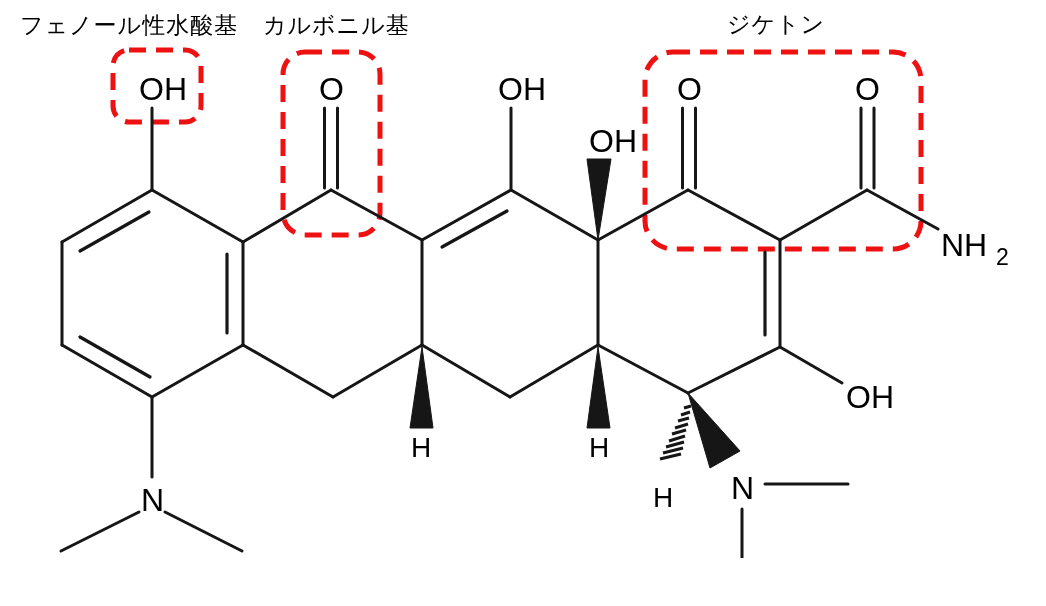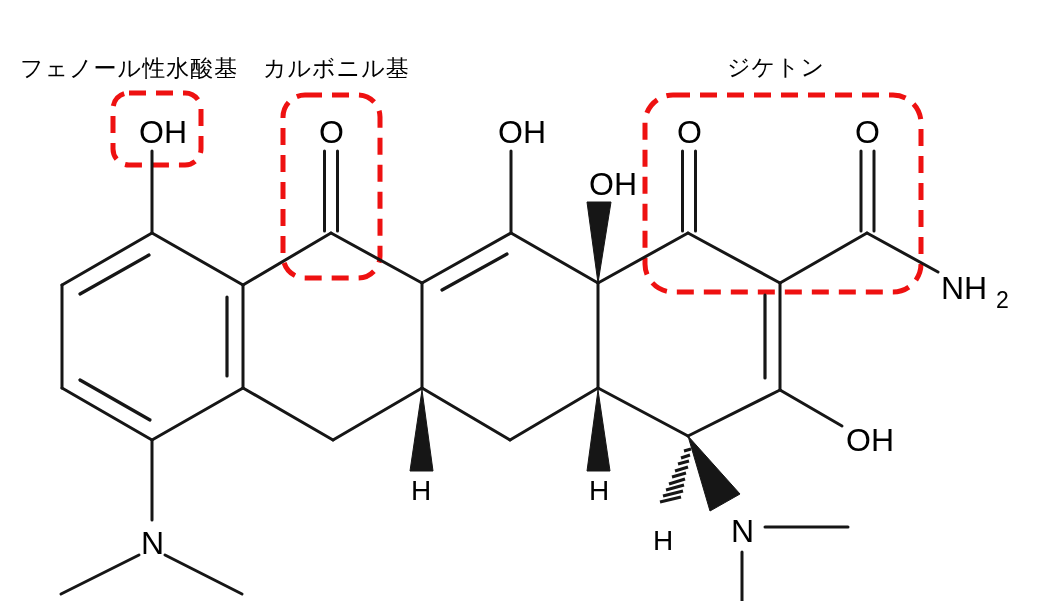--- a/index.html
+++ b/index.html
@@ -7,21 +7,20 @@
     padding: 0;
     background: var(--bg, #ffffff);
   }
   .canvas {
     position: relative;
     width: 1046px;
     height: 558px;
     background: var(--bg, #ffffff);
     overflow: hidden;
     font-family: "Liberation Sans", "DejaVu Sans", sans-serif;
-    margin-top: 43px;
   }
   svg { display: block; }
 
   
   .b {
     stroke: var(--bond, #161616);
     stroke-width: 3;
     stroke-linecap: round;
     fill: none;
   }

